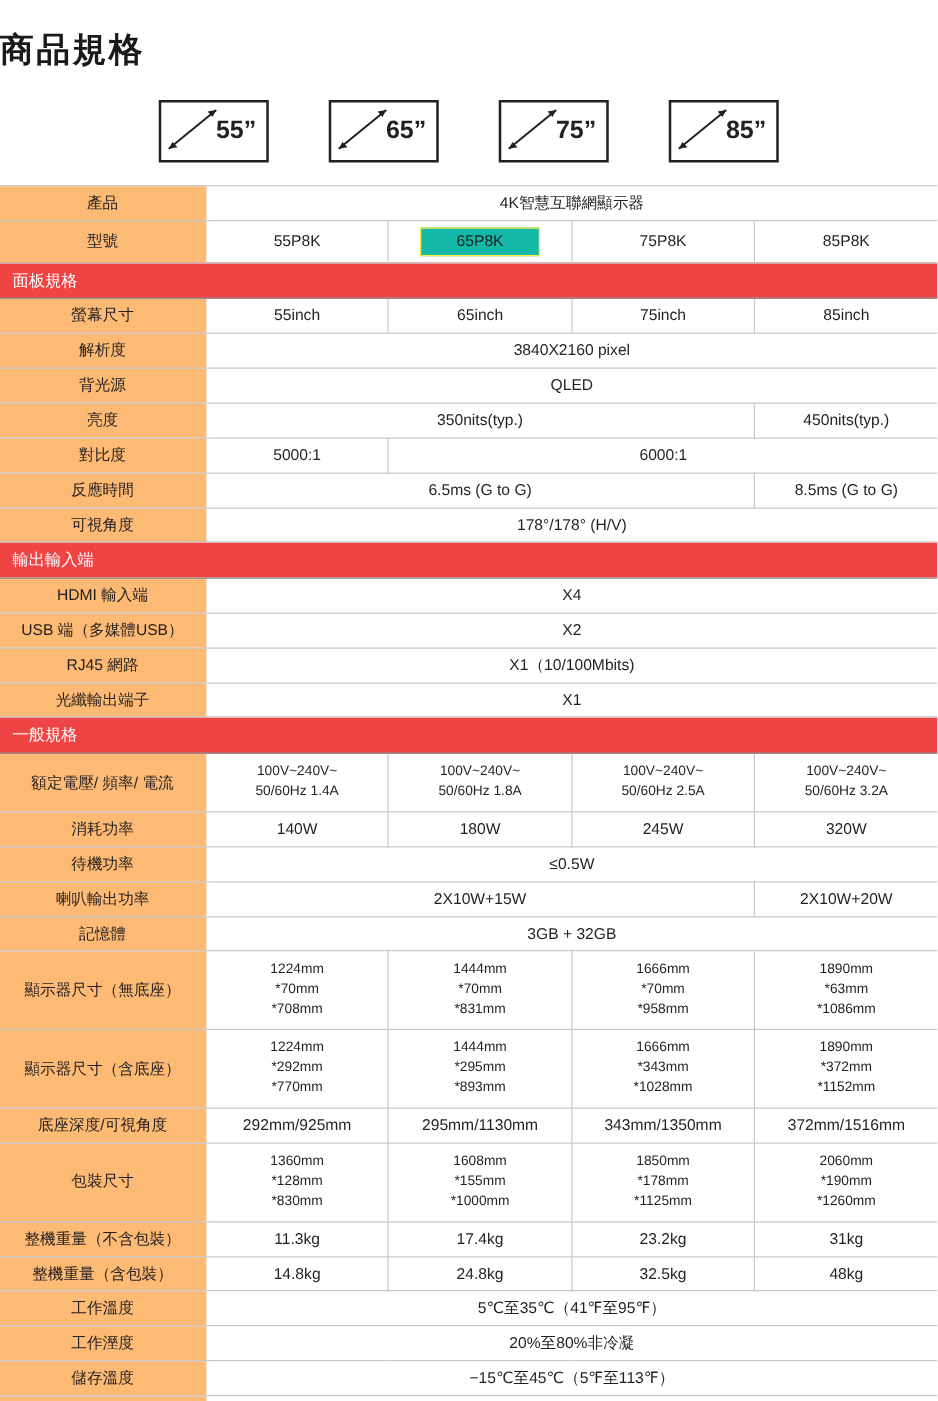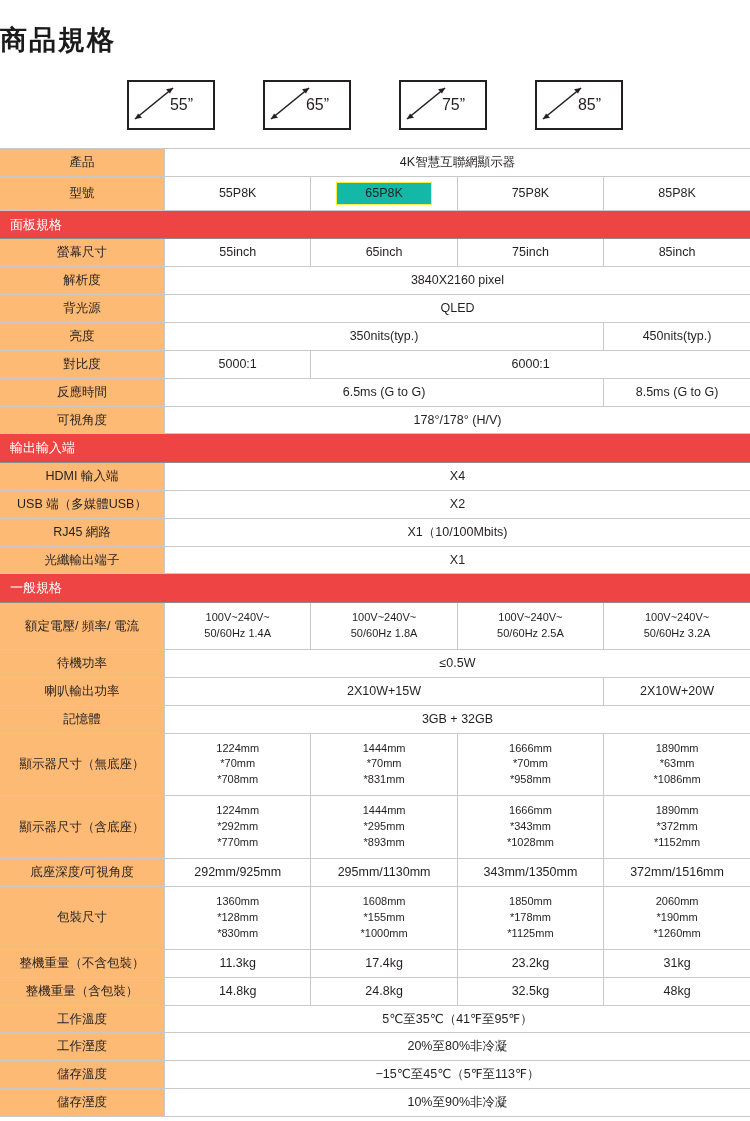--- a/index.html
+++ b/index.html
@@ -36,25 +36,25 @@
   }
   .badge .diag{
     position:absolute;
     left:4px;top:4px;
     width:74px;height:36px;
     overflow:hidden;
   }
   .badge .diag svg{display:block;}
   .badge .lab{
     position:absolute;
-    right:20px;
+    right:8px;
     top:50%;
     transform:translateY(-50%);
-    font-size:16px;
-    font-weight:400;
+    font-size:20px;
+    font-weight:700;
     letter-spacing:0;
   }
 
   table{
     border-collapse:collapse;
     width:750px;
     table-layout:fixed;
   }
   td{
     border:1px solid #c9c9c9;
@@ -223,20 +223,27 @@
           <td colspan="5" class="nb-left nb-right">一般規格</td>
         </tr>
         <tr class="rowtall">
           <td class="lbl nb-left">額定電壓/ 頻率/ 電流</td>
           <td colspan="1" class=" multi">100V~240V~<br>50/60Hz 1.4A</td>
           <td colspan="1" class=" multi">100V~240V~<br>50/60Hz 1.8A</td>
           <td colspan="1" class=" multi">100V~240V~<br>50/60Hz 2.5A</td>
           <td colspan="1" class="nb-right multi">100V~240V~<br>50/60Hz 3.2A</td>
         </tr>
         <tr>
+          <td class="lbl nb-left">消耗功率</td>
+          <td colspan="1">140W</td>
+          <td colspan="1">180W</td>
+          <td colspan="1">245W</td>
+          <td colspan="1" class="nb-right">320W</td>
+        </tr>
+        <tr>
           <td class="lbl nb-left">待機功率</td>
           <td colspan="4" class="nb-right">≤0.5W</td>
         </tr>
         <tr>
           <td class="lbl nb-left">喇叭輸出功率</td>
           <td colspan="3">2X10W+15W</td>
           <td colspan="1" class="nb-right">2X10W+20W</td>
         </tr>
         <tr>
           <td class="lbl nb-left">記憶體</td>

